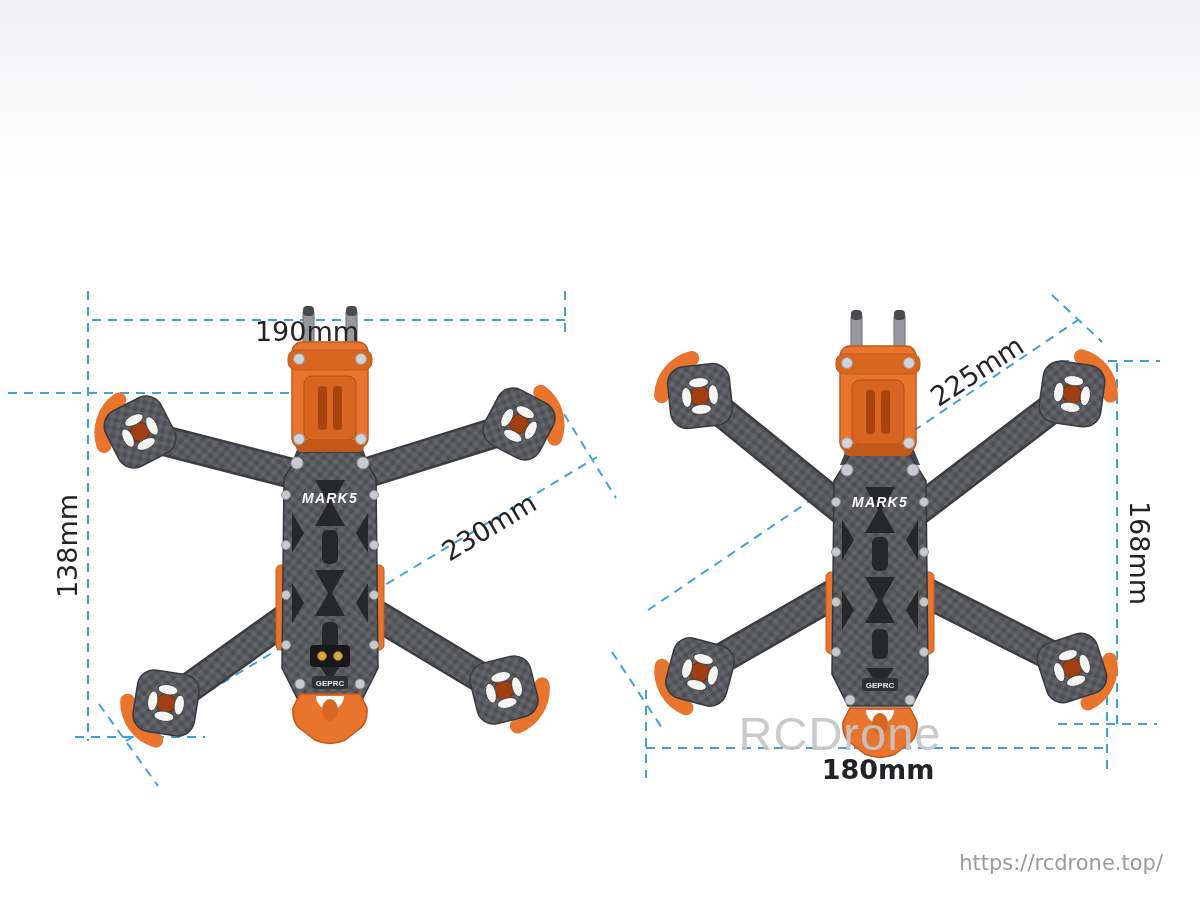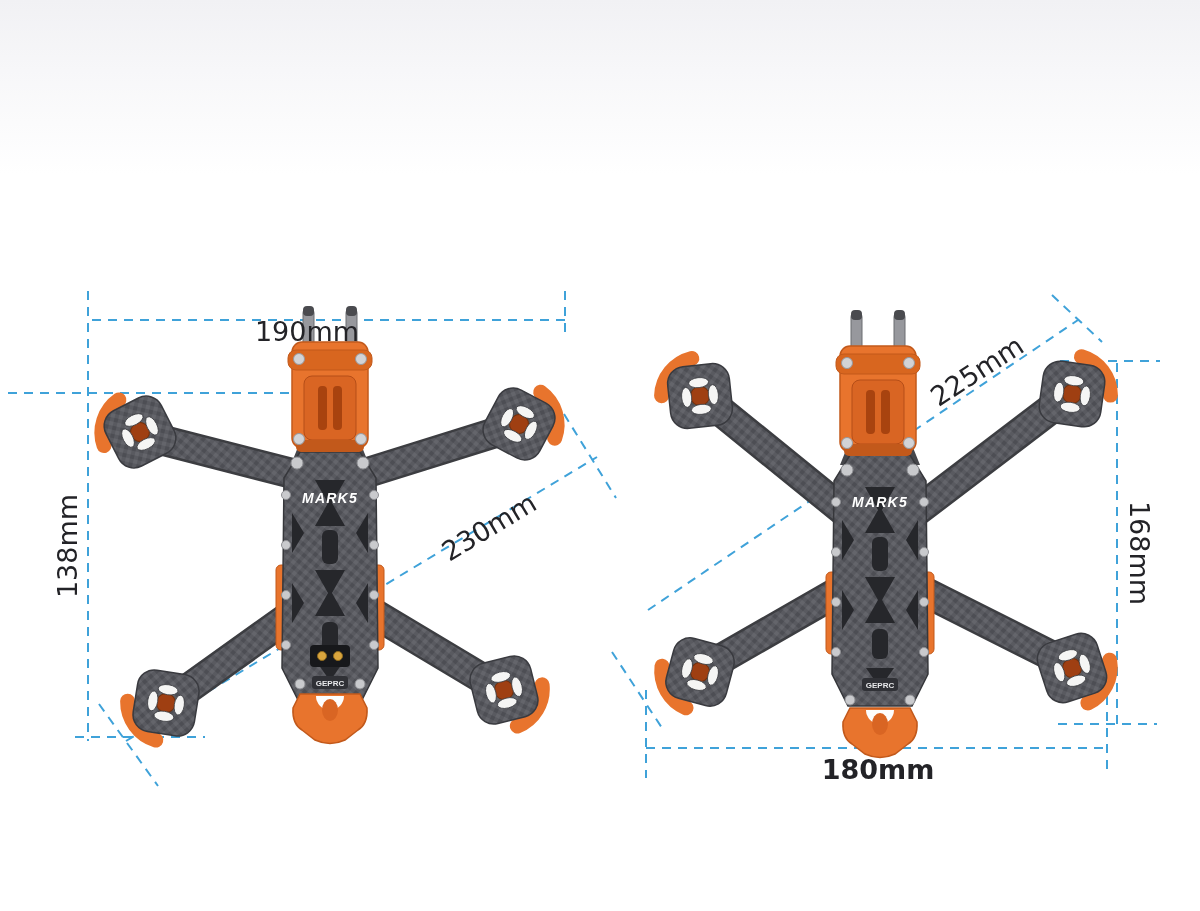--- a/index.html
+++ b/index.html
@@ -194,13 +194,15 @@
     </g>
   </svg>
 
   <div class="dim-label dim-190">190mm</div>
   <div class="dim-label dim-138">138mm</div>
   <div class="dim-label dim-230">230mm</div>
   <div class="dim-label dim-225">225mm</div>
   <div class="dim-label dim-168">168mm</div>
   <div class="dim-label dim-180">180mm</div>
 
+  <div class="watermark">RCDrone</div>
+  <div class="site-url">https://rcdrone.top/</div>
 </div>
 
 </body></html>

